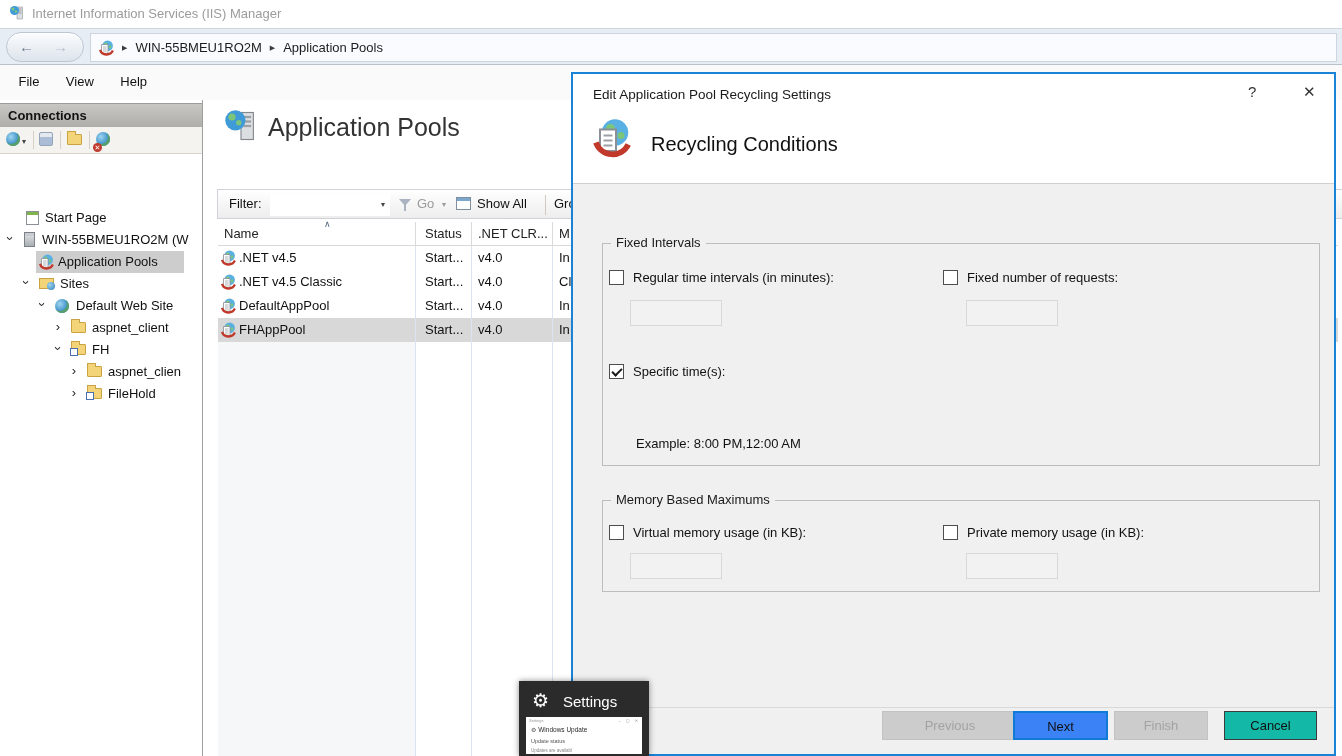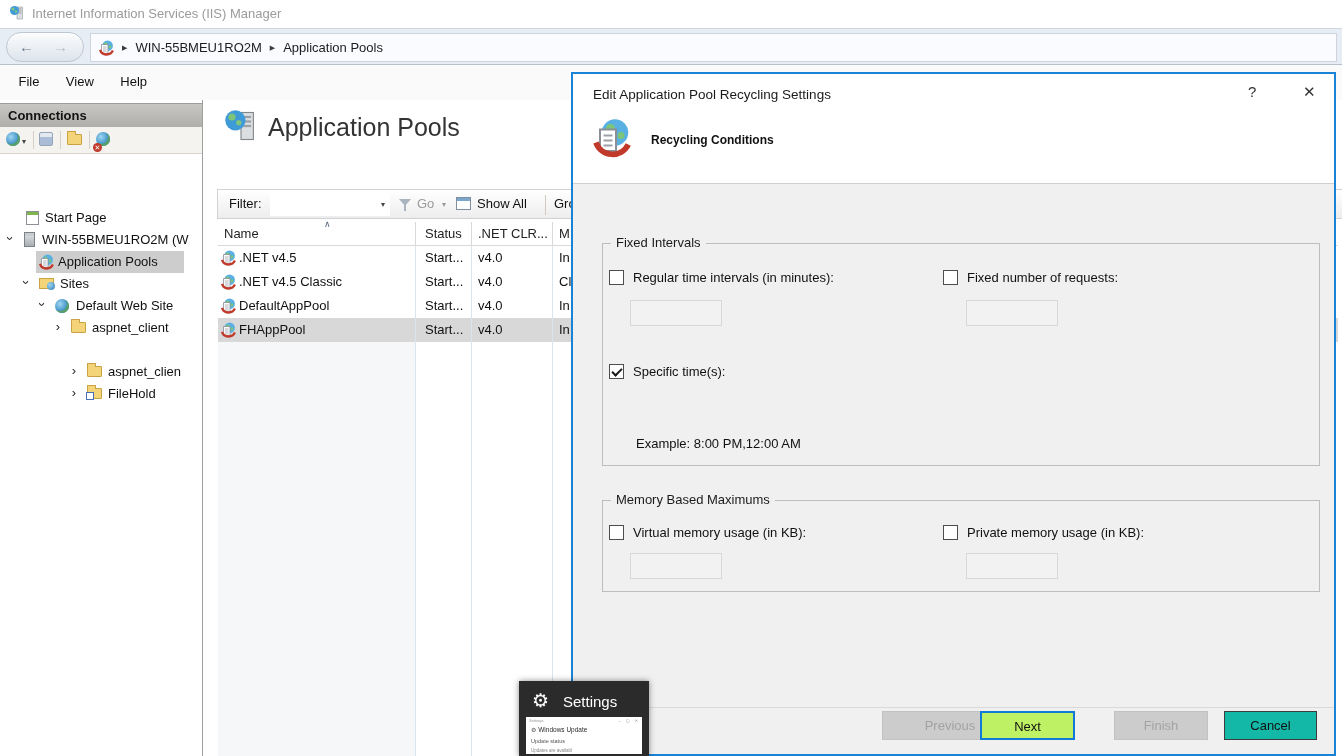--- a/index.html
+++ b/index.html
@@ -110,40 +110,40 @@
   .svg34 { width:36px; height:36px; }
   .svg38 { width:40px; height:40px; }
 
   
   .dialog { position:absolute; left:571px; top:72px; width:765px; height:684px; background:#fff;
             border:2px solid #1883d7; z-index:10; }
   .dlg-title { position:absolute; left:20px; top:13px; font-size:13.5px; color:#1a1a1a; }
   .dlg-help  { position:absolute; left:675px; top:9px;  font-size:15px; color:#333; }
   .dlg-close { position:absolute; left:730px; top:9px;  font-size:15px; color:#333; }
   .dlg-icon  { position:absolute; left:18px; top:44px; }
-  .dlg-heading { position:absolute; left:78px; top:59px; font-size:12px; font-weight:bold; color:#111; }
+  .dlg-heading { position:absolute; left:78px; top:59px; font-size:20px; font-weight:normal; color:#111; }
   .dlg-body { position:absolute; left:0; top:109px; right:0; bottom:0; background:#f0f0f0;
               border-top:1px solid #cfcfcf; }
   .grp { position:absolute; left:29px; width:718px; border:1px solid #bdbdbd;padding-left:27px; }
   .grp .legend { position:absolute; top:-9px; left:8px; background:#f0f0f0; padding:0 5px;
                  font-size:13px; color:#1a1a1a; }
   .cb { position:absolute; width:15px; height:15px; background:#fff; border:1px solid #4d4d4d; }
   .cb.checked::after { content:""; position:absolute; left:2px; top:3px; width:8px; height:4px;
                  border-left:2px solid #1a1a1a; border-bottom:2px solid #1a1a1a; transform:rotate(-45deg); }
   .cb-label { position:absolute; font-size:13px; color:#111; white-space:nowrap; }
   .inp-dis { position:absolute; width:92px; height:26px; background:#f2f2f2; border:1px solid #d8d8d8; }
   .time-input { position:absolute; left:27px; top:148px; width:388px; height:26px; background:#fff;
                 border:2px solid #0f7bd7; font-family:"Liberation Sans",sans-serif;
                 font-size:13px; color:#111; padding-left:5px; outline:none; }
   .example { position:absolute; left:33px; top:192px; font-size:13px; color:#111; }
   .btn-sep { position:absolute; left:0; right:0; top:633px; height:1px; background:#d9d9d9; }
   .btn { position:absolute; top:637px; height:29px; font-family:"Liberation Sans",sans-serif;
          font-size:13px; text-align:center; line-height:27px; }
   .btn.disabled { background:#cccccc; color:#a3a3a3; border:1px solid #c2c2c2; }
-  .btn.next { left:407px; width:95px; background:#bef264; border:2px solid #0f7bd7; color:#111; }
+  .btn.next { left:440px; width:95px; background:#3b82f6; border:2px solid #0f7bd7; color:#111; }
   .btn.cancel { left:651px; width:93px; background:#14b8a6; border:1px solid #3c3c3c; color:#111; }
   .btn.prev { left:309px; width:136px; }
   .btn.finish { left:541px; width:94px; }
 
   
   .settings-popup { position:absolute; left:519px; top:681px; width:130px; height:75px;
                     background:#2b2b2b; z-index:20; box-shadow:0 0 6px rgba(0,0,0,.45); }
   .sp-gear { position:absolute; left:13px; top:8px; font-size:19px; color:#fff; }
   .sp-title { position:absolute; left:44px; top:12px; font-size:15px; color:#fff; }
   .sp-thumb { position:absolute; left:7px; top:36px; width:116px; height:37px; background:#fff; overflow:hidden; }
@@ -252,20 +252,25 @@
       <div class="trow" style="top:141px;">
         <span class="texp open" style="left:36px;">›</span>
         <span class="ic-globe" style="left:55px;"></span>
         <span class="tlabel" style="left:76px;">Default Web Site</span>
       </div>
       <div class="trow" style="top:163px;">
         <span class="texp" style="left:52px;">›</span>
         <span class="ic-folder" style="left:71px;"></span>
         <span class="tlabel" style="left:92px;">aspnet_client</span>
       </div>
+      <div class="trow" style="top:185px;">
+        <span class="texp open" style="left:52px;">›</span>
+        <span class="ic-folder ic-vdir" style="left:71px;"></span>
+        <span class="tlabel" style="left:92px;">FH</span>
+      </div>
       <div class="trow" style="top:207px;">
         <span class="texp" style="left:68px;">›</span>
         <span class="ic-folder" style="left:87px;"></span>
         <span class="tlabel" style="left:108px;">aspnet_clien</span>
       </div>
       <div class="trow" style="top:229px;">
         <span class="texp" style="left:68px;">›</span>
         <span class="ic-folder ic-vdir" style="left:87px;"></span>
         <span class="tlabel" style="left:108px;">FileHold</span>
       </div>

